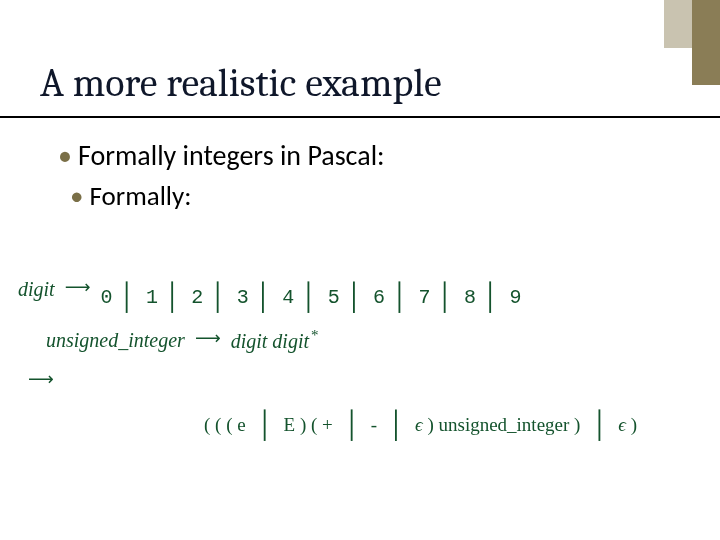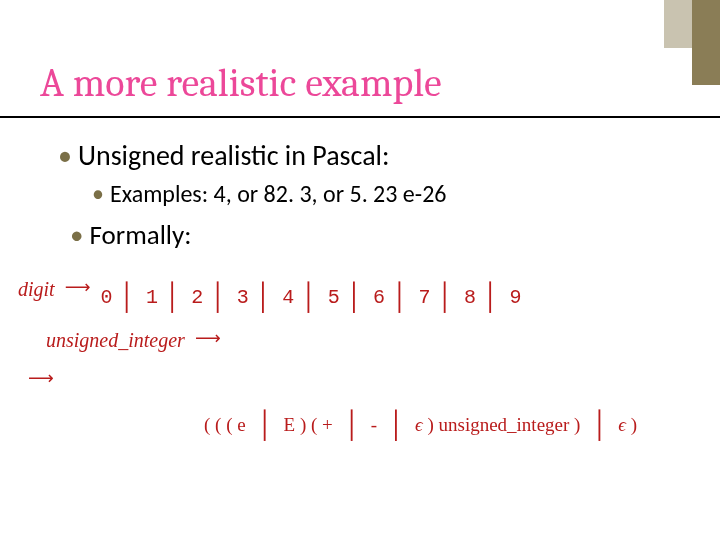--- a/index.html
+++ b/index.html
@@ -1,27 +1,27 @@
 <!DOCTYPE html>
 <html><head>
 <meta charset="utf-8">
 <style>
   html,body{margin:0;padding:0;width:720px;height:540px;background:#fff;font-family:Georgia,'Times New Roman',serif;color:#000;overflow:hidden}
   .slide{position:relative;width:720px;height:540px;box-sizing:border-box}
   .corner-deco{position:absolute;top:0;right:0;width:100px;height:110px}
   .deco-a{position:absolute;top:0;right:0;width:28px;height:85px;background:#8a7d56}
   .deco-b{position:absolute;top:0;right:28px;width:28px;height:48px;background:#c9c3b0}
-  .title{position:absolute;top:60px;left:40px;font-size:40px;font-weight:400;font-family:Cambria,Georgia,serif;color:#ec4899}
+  .title{position:absolute;top:60px;left:40px;font-size:40px;font-weight:400;font-family:Cambria,Georgia,serif;color:#0f172a}
   .rule{position:absolute;top:116px;left:0;width:720px;height:2px;background:#000}
   .body{position:absolute;top:138px;left:58px;right:40px;font-family:Calibri,Arial,sans-serif}
   .b1{font-size:28px;margin:0 0 6px 0}
   .b2{font-size:24px;margin:0 0 10px 34px}
   .b3{font-size:27px;margin:0 0 6px 12px}
   .bullet-dot{color:#7a6f47;margin-right:6px}
-  .grammar{position:absolute;top:270px;left:18px;right:18px;font-family:Georgia,'Times New Roman',serif;font-size:20px;color:#b91c1c;line-height:1.9}
+  .grammar{position:absolute;top:270px;left:18px;right:18px;font-family:Georgia,'Times New Roman',serif;font-size:20px;color:#14532d;line-height:1.9}
   .g-row{display:flex;align-items:flex-start;margin-bottom:2px}
   .lhs{font-style:italic;min-width:0;white-space:nowrap}
   .arrow{margin:0 10px;font-size:18px}
   .rhs{font-family:Georgia,serif}
   .rhs .nt{font-style:italic}
   .rhs .t{font-family:'Courier New',monospace;font-style:normal}
   .bar{display:inline-block;margin:0 5px;font-weight:300;font-size:26px;position:relative;top:2px}
   .eps{font-style:italic}
   .star{vertical-align:super;font-size:15px;margin-left:2px}
   .row2{margin-left:0}
@@ -36,24 +36,21 @@
   <div class="corner-deco">
     <div class="deco-a"></div>
     <div class="deco-b"></div>
   </div>
 
   <div class="title">A more realistic example</div>
   <div class="rule"></div>
 
   <div class="body">
     <p class="b1">
-      <span class="bullet-dot">•</span><span>Unsigned realistic in Pascal:</span>
-    </p>
-    <p class="b2">
-      <span class="bullet-dot">•</span><span>Examples: 4, or 82. 3, or 5. 23 e-26</span>
+      <span class="bullet-dot">•</span><span>Formally integers in Pascal:</span>
     </p>
     <p class="b3">
       <span class="bullet-dot">•</span><span>Formally:</span>
     </p>
   </div>
 
   <div class="grammar">
 
     <div class="g-row">
       <span class="lhs">digit</span>
@@ -68,20 +65,24 @@
         <span class="t">6</span><span class="bar">│</span>
         <span class="t">7</span><span class="bar">│</span>
         <span class="t">8</span><span class="bar">│</span>
         <span class="t">9</span>
       </span>
     </div>
 
     <div class="g-row row2">
       <span class="lhs" style="margin-left:28px">unsigned_integer</span>
       <span class="arrow">⟶</span>
+      <span class="rhs">
+        <span class="nt">digit</span>
+        <span class="nt">digit</span><span class="star">*</span>
+      </span>
     </div>
 
     <div class="g-row row3">
       <span class="arrow">⟶</span>
     </div>
 
     <div class="cont">
       ( ( ( <span class="t">e</span>
       <span class="bar">│</span> <span class="t">E</span> )
       ( <span class="t">+</span>

